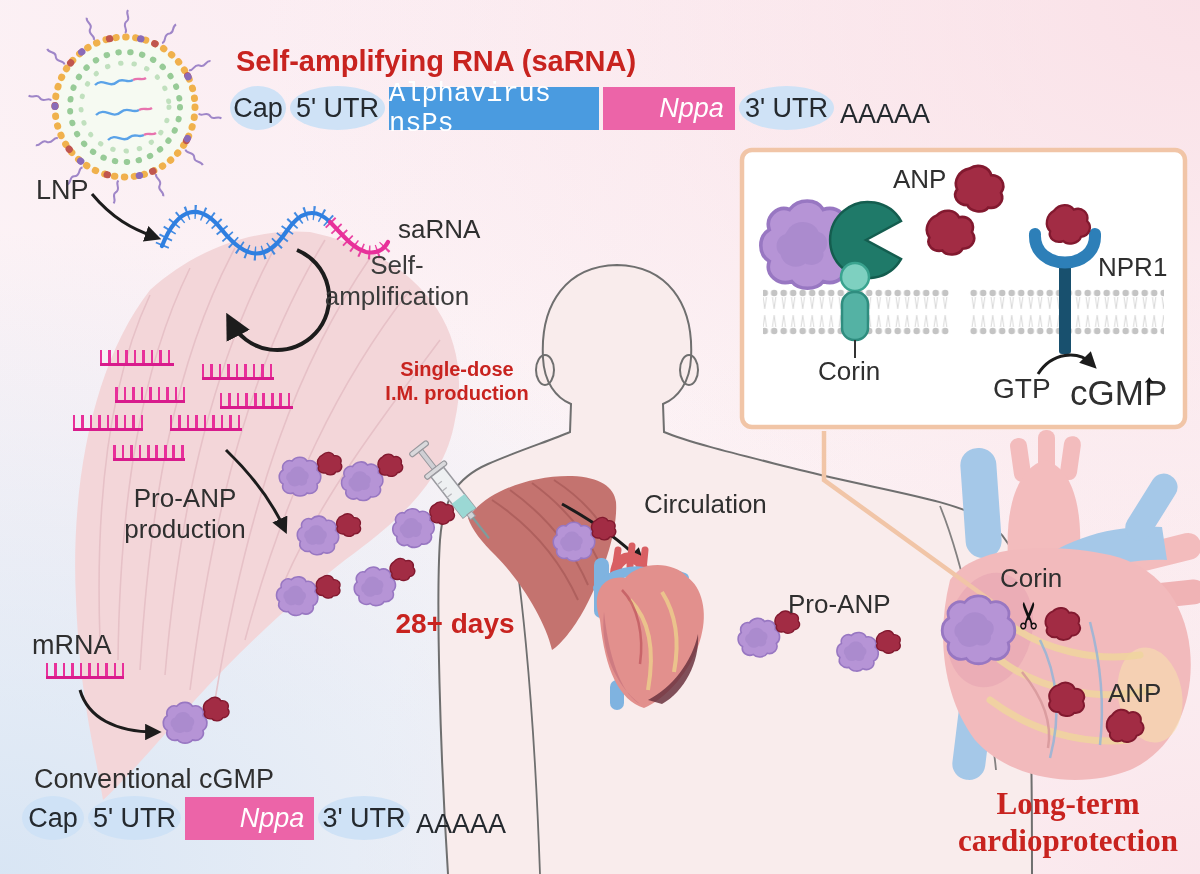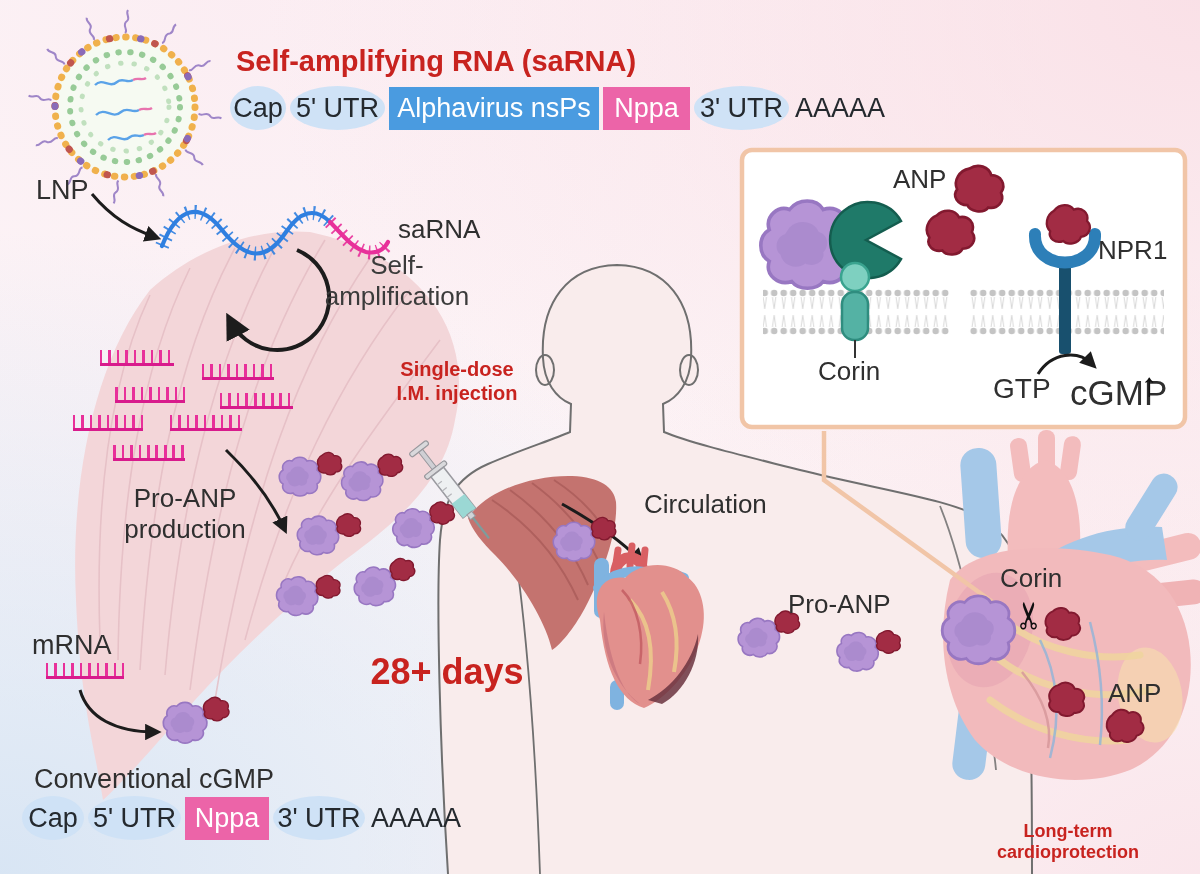--- a/index.html
+++ b/index.html
@@ -10,26 +10,26 @@
       radial-gradient(ellipse at 0% 100%, rgba(186,214,240,.55), transparent 52%),
       radial-gradient(ellipse at 100% 0%, rgba(247,205,216,.55), transparent 55%),
       radial-gradient(ellipse at 100% 100%, rgba(247,212,222,.5), transparent 50%),
       radial-gradient(ellipse at 20% 0%, rgba(250,230,238,.6), transparent 60%),
       #fdf8f9;
   }
   #art{position:absolute;left:0;top:0;z-index:1;}
   .lbl{position:absolute;z-index:3;color:#2f2f2f;font-size:26px;line-height:1.18;white-space:nowrap;}
   .red{color:#c8231f;font-weight:bold;}
   .ctr{text-align:center;white-space:normal;}
-  .construct{position:absolute;z-index:3;display:flex;align-items:center;gap:4px;height:44px;}
+  .construct{position:absolute;z-index:3;display:flex;align-items:flex-end;gap:4px;height:44px;}
   .pill{display:flex;align-items:center;justify-content:center;background:#cfe2f6;border-radius:50%;
         color:#24292e;font-size:27px;height:44px;}
   .seg{display:flex;align-items:center;justify-content:center;color:#fff;font-size:27px;height:43px;}
-  .seg.blue{background:#4a9be0;}
-  .seg.pink{background:#ec64a8;}
+  .seg.blue{background:#4a9be0;font-family:Liberation Mono, monospace;}
+  .seg.pink{background:#ec64a8;font-style:italic;padding-left:45px;}
   .polya{color:#24292e;font-size:27px;margin-left:2px;}
   .comb{position:absolute;z-index:2;height:13px;border-bottom:3.5px solid #d81b8c;
         background:repeating-linear-gradient(90deg,#e8309a 0 2.5px,transparent 2.5px 8.5px);}
   .scis{position:absolute;z-index:4;font-size:37px;color:#101010;transform:rotate(-90deg);}
   .uparrow{font-weight:900;font-size:33px;color:#101010;}
 </style>
 </head>
 <body>
 
 <div id="canvas">
@@ -259,42 +259,42 @@
   <div>amplification</div>
 </div>
 
 <div class="lbl ctr" style="left:80px;top:483px;width:210px;">
   <div>Pro-ANP</div>
   <div>production</div>
 </div>
 
 <div class="lbl red ctr" style="left:362px;top:358px;width:190px;font-size:20px;">
   <div>Single-dose</div>
-  <div>I.M. injection</div>
-</div>
-
-<div class="lbl red ctr" style="left:327px;top:607px;width:240px;font-size:36px;margin-top:44px;">
+  <div>I.M. production</div>
+</div>
+
+<div class="lbl red ctr" style="left:335px;top:607px;width:240px;font-size:28px;">
   <div>28+ days</div>
 </div>
 
 <div class="lbl" style="left:627px;top:489px;margin-left:17px;">Circulation</div>
 <div class="lbl" style="left:788px;top:589px;">Pro-ANP</div>
 
 <div class="lbl" style="left:893px;top:164px;">ANP</div>
 <div class="lbl" style="left:818px;top:356px;">Corin</div>
-<div class="lbl" style="left:1098px;top:235px;">NPR1</div>
+<div class="lbl" style="left:1098px;top:252px;">NPR1</div>
 <div class="lbl" style="left:993px;top:372px;font-size:28px;">GTP</div>
 <div class="lbl" style="left:1070px;top:372px;font-size:35px;">cGMP</div>
 <div class="lbl uparrow" style="left:1141px;top:366px;">↑</div>
 
 <div class="lbl" style="left:1000px;top:563px;">Corin</div>
 <div class="scis" style="left:1014px;top:594px;">✂</div>
 <div class="lbl" style="left:1108px;top:678px;">ANP</div>
 
-<div class="lbl red ctr" style="left:952px;top:821px;width:232px;font-size:18px;">
+<div class="lbl red ctr" style="left:952px;top:786px;width:232px;font-size:31px;font-family:Liberation Serif, serif;">
   <div>Long-term</div>
   <div>cardioprotection</div>
 </div>
 
 <div class="lbl" style="left:32px;top:630px;font-size:27px;">mRNA</div>
 <div class="lbl" style="left:34px;top:764px;font-size:27px;">Conventional cGMP</div>
 
 <div class="construct" style="left:22px;top:796px;">
   <div class="pill" style="width:62px;">Cap</div>
   <div class="pill" style="width:93px;">5' UTR</div>

